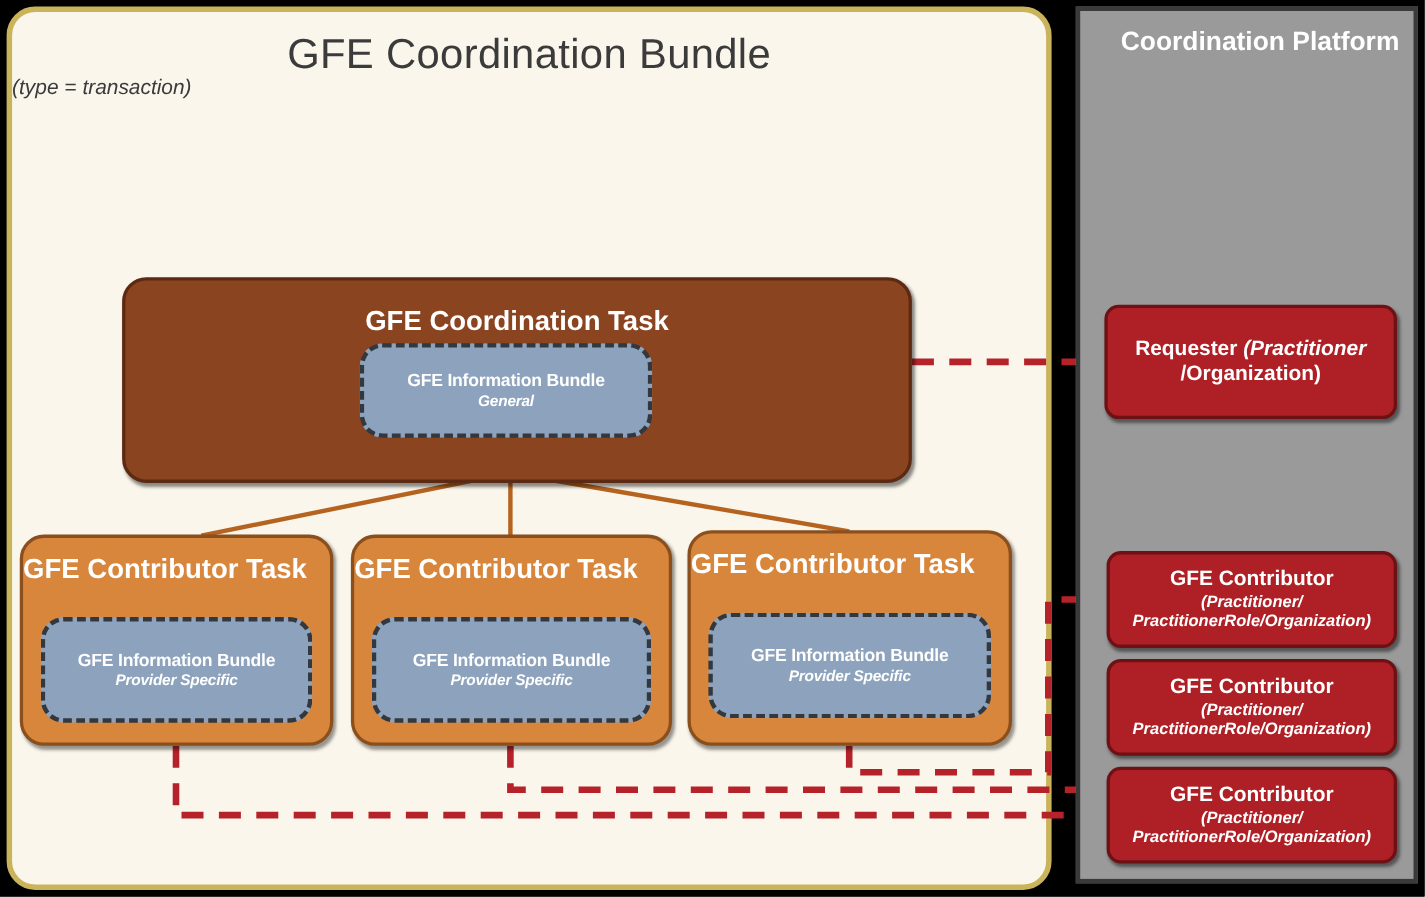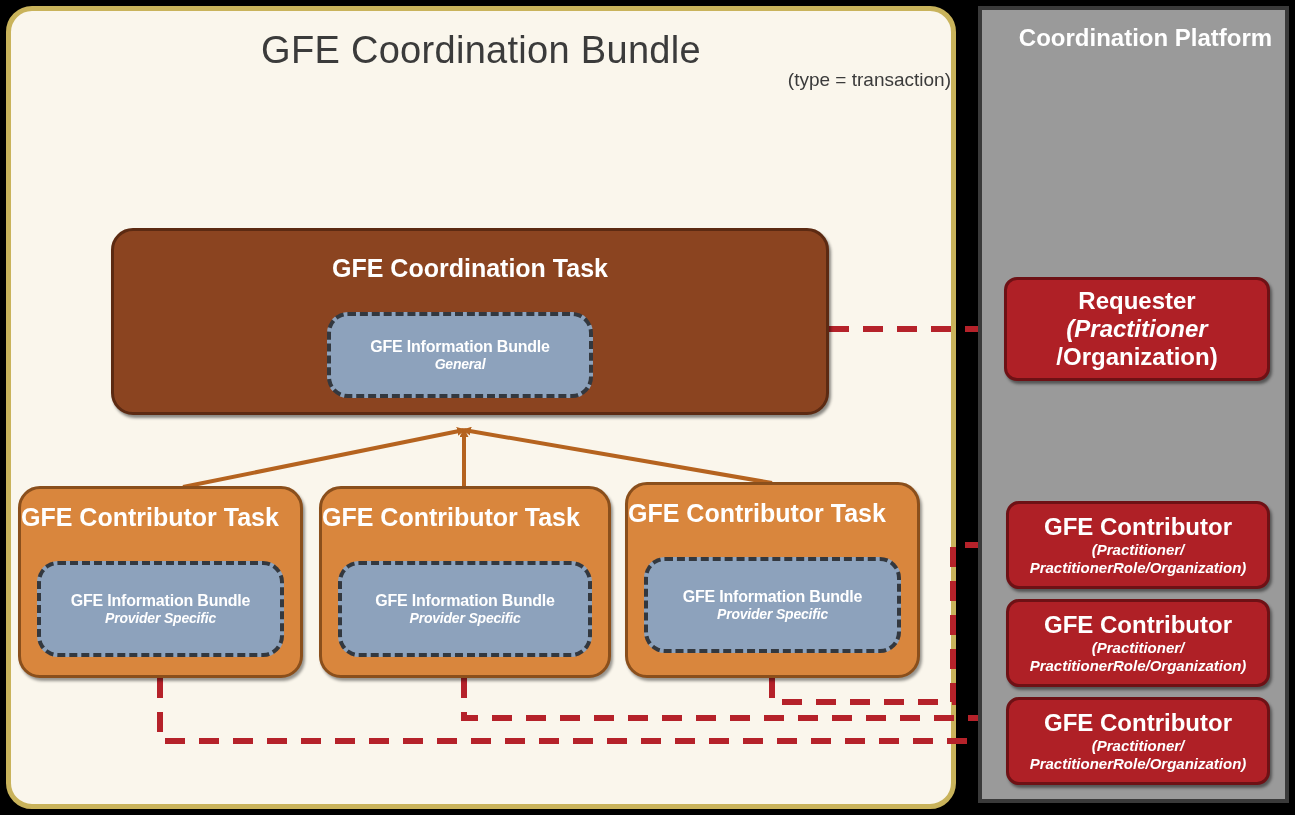--- a/index.html
+++ b/index.html
@@ -36,30 +36,31 @@
     text-align: center;
     font-size: 38px;
     color: #3b3b3b;
     letter-spacing: 0.3px;
   }
   #bundle-subtitle {
     position: absolute;
     left: 0;
     top: 58px;
     width: 100%;
-    text-align: right;
+    text-align: left;
     font-size: 19px;
+    font-style: italic;
     color: #3b3b3b;
   }
 
   
   #coordination-task {
     position: absolute;
     left: 111px;
-    top: 228px;
+    top: 252px;
     width: 718px;
     height: 187px;
     background: #8b4420;
     border: 3px solid #5c2a12;
     border-radius: 22px;
     box-sizing: border-box;
     box-shadow: 2px 3px 3px rgba(0,0,0,0.45);
   }
   #coordination-task-title {
     position: absolute;
@@ -168,21 +169,21 @@
     box-sizing: border-box;
     box-shadow: 2px 3px 3px rgba(0,0,0,0.45);
     display: flex;
     flex-direction: column;
     align-items: center;
     justify-content: center;
     text-align: center;
     color: #ffffff;
   }
   .actor-box .ab-main {
-    font-size: 24px;
+    font-size: 19px;
     font-weight: bold;
     line-height: 1.18;
   }
   .actor-box .ab-main .ital {
     font-style: italic;
   }
   .actor-box .ab-sub {
     font-size: 15px;
     font-weight: bold;
     font-style: italic;

